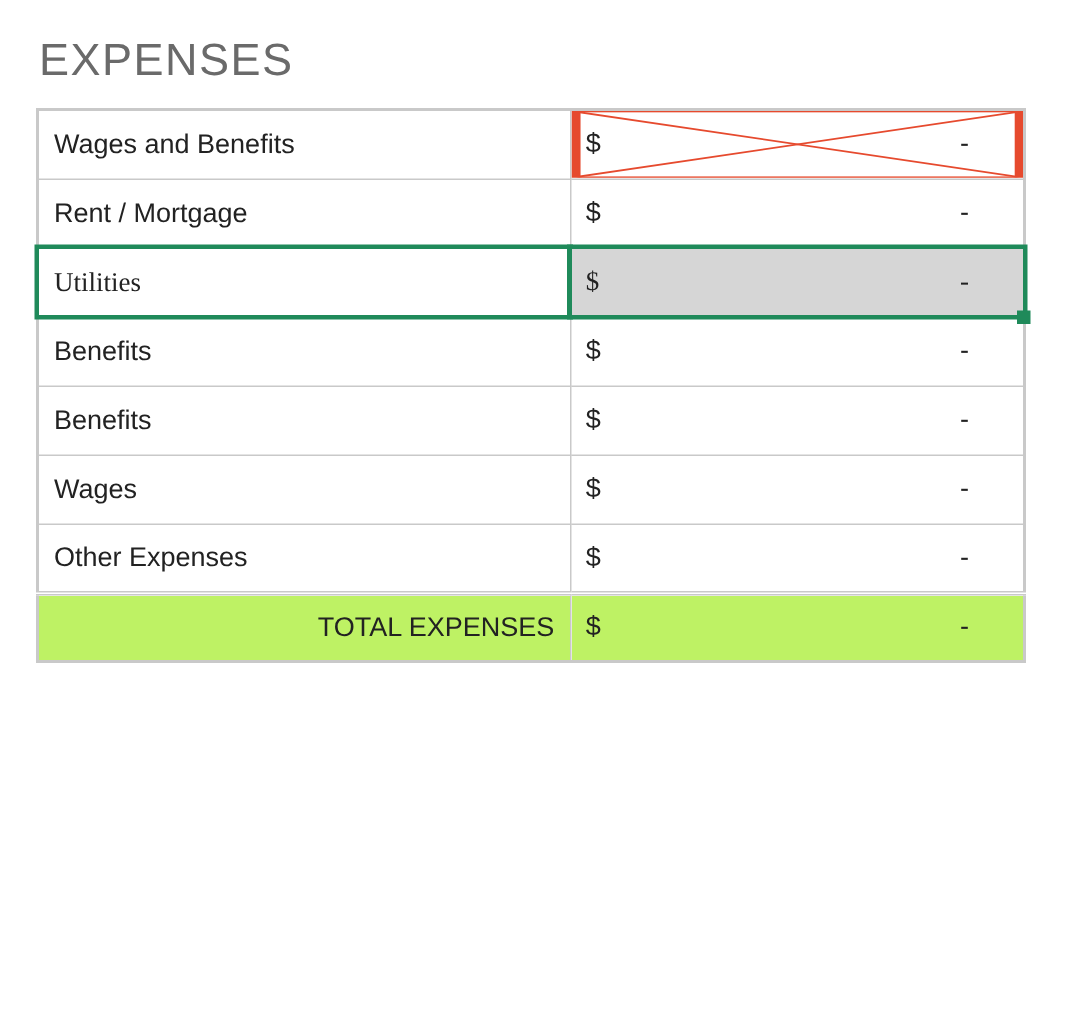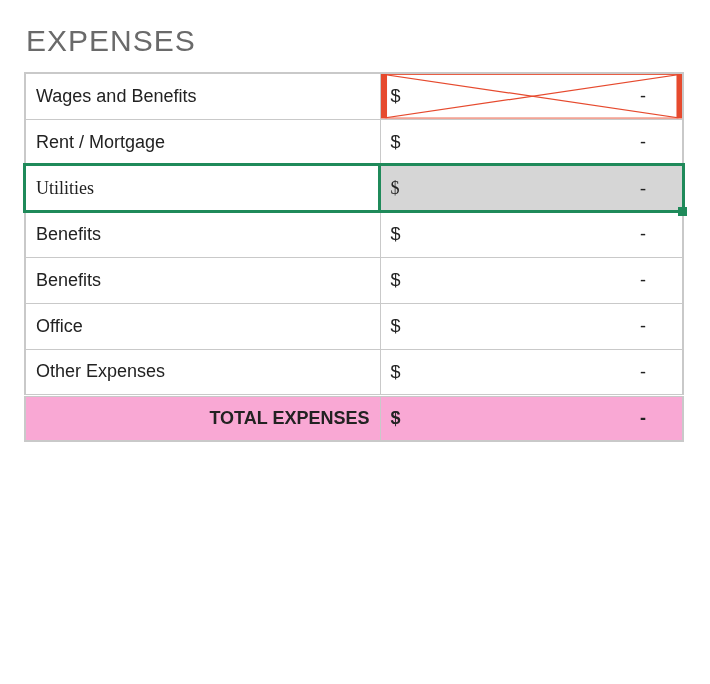--- a/index.html
+++ b/index.html
@@ -42,23 +42,23 @@
     top: 50%;
     transform: translateY(-50%);
   }
   td.amount .val {
     position: absolute;
     right: 36px;
     top: 50%;
     transform: translateY(-50%);
   }
   tr.total td {
-    background: #f9a8d4;
+    background: #bef264;
     border-top: 3px double #c9c9c9;
-    font-weight: 700;
+    font-weight: 400;
   }
   tr.total td.label { text-align: right; padding-right: 10px; }
 
   
   .red-cross {
     position: absolute;
     inset: 0;
     pointer-events: none;
   }
   .red-cross rect { fill: none; stroke: #e64a2e; stroke-width: 2; }
@@ -123,21 +123,21 @@
             </td>
           </tr>
           <tr>
             <td class="label">Benefits</td>
             <td class="amount">
               <span class="cur">$</span>
               <span class="val">-</span>
             </td>
           </tr>
           <tr>
-            <td class="label">Office</td>
+            <td class="label">Wages</td>
             <td class="amount">
               <span class="cur">$</span>
               <span class="val">-</span>
             </td>
           </tr>
           <tr>
             <td class="label">Other Expenses</td>
             <td class="amount">
               <span class="cur">$</span>
               <span class="val">-</span>

